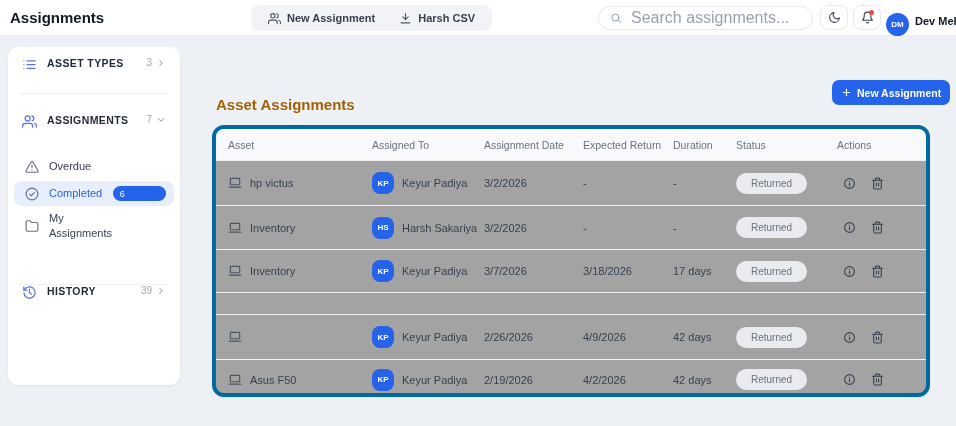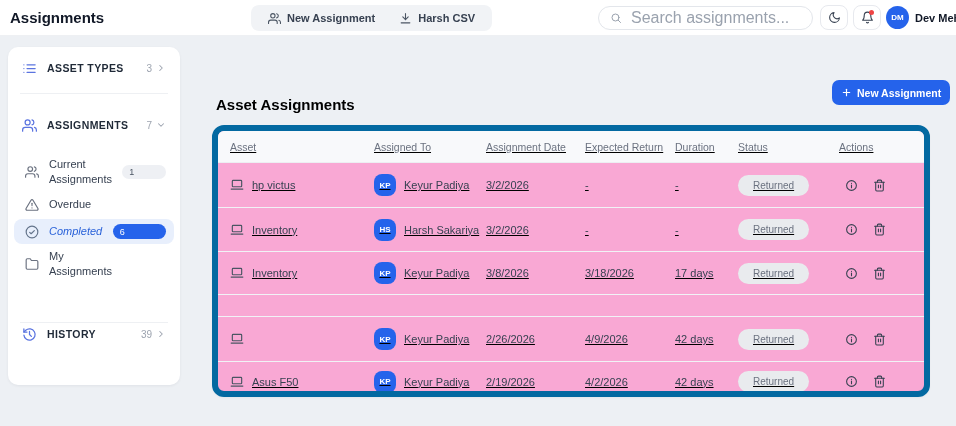--- a/index.html
+++ b/index.html
@@ -19,51 +19,51 @@
   .tb-search { position:absolute; left:598px; top:6px; width:215px; height:24px; border:1px solid #e3e6eb; border-radius:13px; background:#fff; display:flex; align-items:center; padding:0 11px; gap:7px; }
   .tb-search svg { width:12px; height:12px; stroke:#9aa2ae; flex:none; }
   .tb-search input { border:none; outline:none; flex:1; min-width:0; font-family:"Liberation Sans",sans-serif; font-size:16px; color:#374151; background:transparent; }
   .tb-search input::placeholder { color:#9aa2ae; }
   .tb-iconbtn { position:absolute; top:5px; width:28px; height:25px; background:#fff; border:1px solid #e7e9ee; border-radius:8px; display:flex; align-items:center; justify-content:center; cursor:pointer; }
   .tb-iconbtn svg { width:13px; height:13px; stroke:#374151; }
   #theme-btn { left:820px; }
   #notif-btn { left:853px; }
   .notif-dot { position:absolute; top:4px; right:6px; width:5px; height:5px; border-radius:50%; }
   .tb-user { position:absolute; left:886px; top:6px; display:flex; align-items:center; gap:6px; cursor:pointer; }
-  .avatar { width:23px; height:23px; border-radius:50%; background:#2563eb; color:#fff; font-size:8px; font-weight:700; display:flex; align-items:center; justify-content:center; flex:none; }
+  .avatar { width:23px; height:23px; border-radius:50%; background:#2563eb; color:#fff; font-size:8px; font-weight:700; display:flex; align-items:center; justify-content:center; flex:none;margin-top:7px; }
   .tb-user-name { font-size:11px; font-weight:700; color:#111827; white-space:nowrap; }
 
   
   .sidebar { position:absolute; left:8px; top:47px; width:172px; height:338px; background:#fff; border-radius:10px; box-shadow:0 1px 3px rgba(16,24,40,.06); padding-top:10px; }
-  .side-header { display:flex; align-items:center; height:22px; padding:0 14px; gap:10px; cursor:pointer; }
+  .side-header { display:flex; align-items:flex-start; height:22px; padding:0 14px; gap:10px; cursor:pointer; }
   .side-header svg { width:15px; height:15px; stroke:#5b74e0; flex:none; }
   .sh-label { font-size:10.5px; font-weight:700; color:#1f2937; letter-spacing:.4px; flex:1; }
   .sh-count { font-size:10px; color:#9ca3af; display:flex; align-items:center; gap:4px; }
   .sh-count svg { width:10px; height:10px; stroke:#9ca3af; }
   .side-divider { height:1px; background:#eef0f3; margin:14px 12px 0 12px; }
   .assignments-header { margin-top:20px; }
   #side-items { margin-top:18px; display:flex; flex-direction:column; gap:2px; }
   .side-item { margin:0 6px; padding:0 8px 0 11px; border-radius:8px; display:flex; align-items:center; gap:10px; height:25px; cursor:pointer; }
   .side-item.two-line { height:36px; }
   .side-item svg { width:14px; height:14px; stroke:#6b7280; flex:none; }
   .si-label { font-size:11px; color:#374151; width:64px; line-height:1.35; }
   .side-item.selected { background:#e8effc; }
-  .side-item.selected .si-label { color:#2a62d9;font-style:italic; }
+  .side-item.selected .si-label { color:#2a62d9; }
   .side-item.selected svg { stroke:#64748b; }
   .si-badge { margin-left:auto; width:44px; height:14px; background:#eef0f4; border-radius:999px; font-size:9px; color:#4b5563; display:flex; align-items:center; padding-left:7px; }
   .si-badge.blue { width:62px; height:15px; background:#2563eb; color:#fff; }
   .history-divider { margin-top:40px; }
   .history-header { }
 
   
-  .main-title { position:absolute; left:216px; top:84px; font-size:15px; font-weight:700; color:#000000; }
+  .main-title { position:absolute; left:216px; top:84px; font-size:15px; font-weight:700; color:#a16207; }
   .primary-btn { position:absolute; left:832px; top:80px; height:25px; background:#2563eb; color:#fff; border:none; border-radius:7px; font-family:"Liberation Sans",sans-serif; font-size:10.5px; font-weight:600; display:flex; align-items:center; gap:5px; padding:0 9px; cursor:pointer; }
   .primary-btn svg { width:11px; height:11px; stroke:#fff; }
 
-  .table-card { position:absolute; left:212px; top:125px; width:718px; height:272px; background:#f9a8d4; border:6px solid #0369a1; border-radius:12px; overflow:hidden; box-shadow:0 1px 2px rgba(16,24,40,.04);text-decoration:underline; }
+  .table-card { position:absolute; left:212px; top:125px; width:718px; height:272px; background:#a3a3a3; border:4px solid #0369a1; border-radius:12px; overflow:hidden; box-shadow:0 1px 2px rgba(16,24,40,.04); }
   .tgrid { display:grid; grid-template-columns:144px 112px 99px 90px 63px 101px 1fr; align-items:center; padding-left:12px; }
   .thead { height:32px; background:#f8f9fb; border-bottom:1px solid #edeff3; }
   .th { font-size:10.5px; color:#6b7280; }
   .trow { font-size:11px; color:#374151; }
   #tbody .trow + .trow { border-top:1px solid #f1f3f6; }
   #tbody .trow:nth-child(1) { height:44px; }
   #tbody .trow:nth-child(2) { height:44px; }
   #tbody .trow:nth-child(3) { height:43px; }
   #tbody .trow:nth-child(4) { height:22px; }
   #tbody .trow:nth-child(5) { height:45px; }
@@ -178,32 +178,20 @@
       <span>7</span>
       <span>
           <svg viewBox="0 0 24 24" fill="none" stroke-width="2.5" stroke-linecap="round" stroke-linejoin="round">
             <polyline points="6 9 12 15 18 9"></polyline>
           </svg>
         </span>
     </span>
   </div>
 
   <div id="side-items">
-      <div class="side-item two-line">
-        <span>
-          <svg viewBox="0 0 24 24" fill="none" stroke-width="2" stroke-linecap="round" stroke-linejoin="round">
-            <path d="M17 21v-2a4 4 0 0 0-4-4H5a4 4 0 0 0-4 4v2"></path>
-            <circle cx="9" cy="7" r="4"></circle>
-            <path d="M23 21v-2a4 4 0 0 0-3-3.87"></path>
-            <path d="M16 3.13a4 4 0 0 1 0 7.75"></path>
-          </svg>
-        </span>
-        <span class="si-label">Current Assignments</span>
-        <span class="si-badge">1</span>
-      </div>
       <div class="side-item">
         <span>
           <svg viewBox="0 0 24 24" fill="none" stroke-width="2" stroke-linecap="round" stroke-linejoin="round">
             <path d="M10.29 3.86L1.82 18a2 2 0 0 0 1.71 3h16.94a2 2 0 0 0 1.71-3L13.71 3.86a2 2 0 0 0-3.42 0z"></path>
             <line x1="12" y1="9" x2="12" y2="13"></line>
             <line x1="12" y1="17" x2="12.01" y2="17"></line>
           </svg>
         </span>
         <span class="si-label">Overdue</span>
       </div>
@@ -363,21 +351,21 @@
               <rect x="4" y="4" width="16" height="11" rx="1.5"></rect>
               <path d="M2 19h20"></path>
             </svg>
           </span>
           <span>Inventory</span>
         </div>
         <div class="cell">
           <span class="av-sm">KP</span>
           <span>Keyur Padiya</span>
         </div>
-        <div class="cell">3/8/2026</div>
+        <div class="cell">3/7/2026</div>
         <div class="cell">3/18/2026</div>
         <div class="cell">17 days</div>
         <div class="cell">
           <span class="pill">Returned</span>
         </div>
         <div class="cell actions">
           <button class="icon-btn">
             <span>
               <svg viewBox="0 0 24 24" fill="none" stroke-width="2" stroke-linecap="round">
                 <circle cx="12" cy="12" r="9"></circle>

